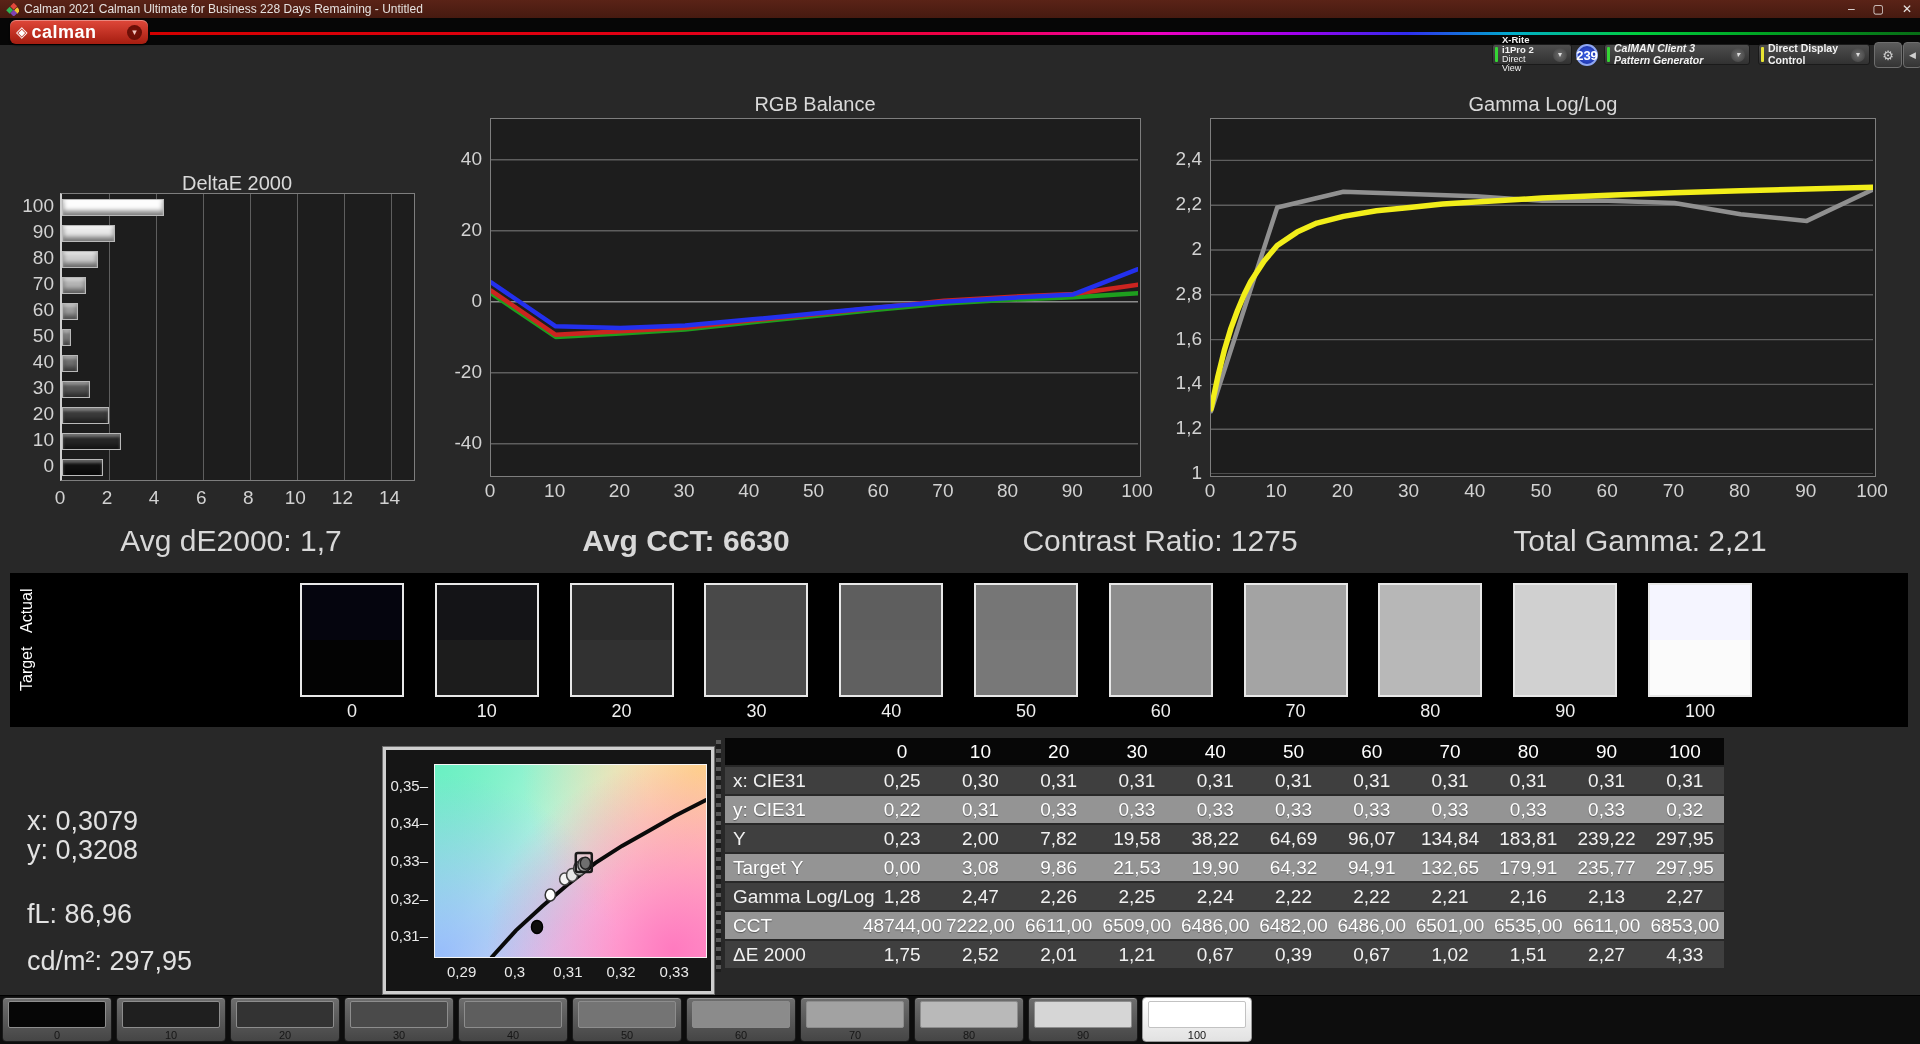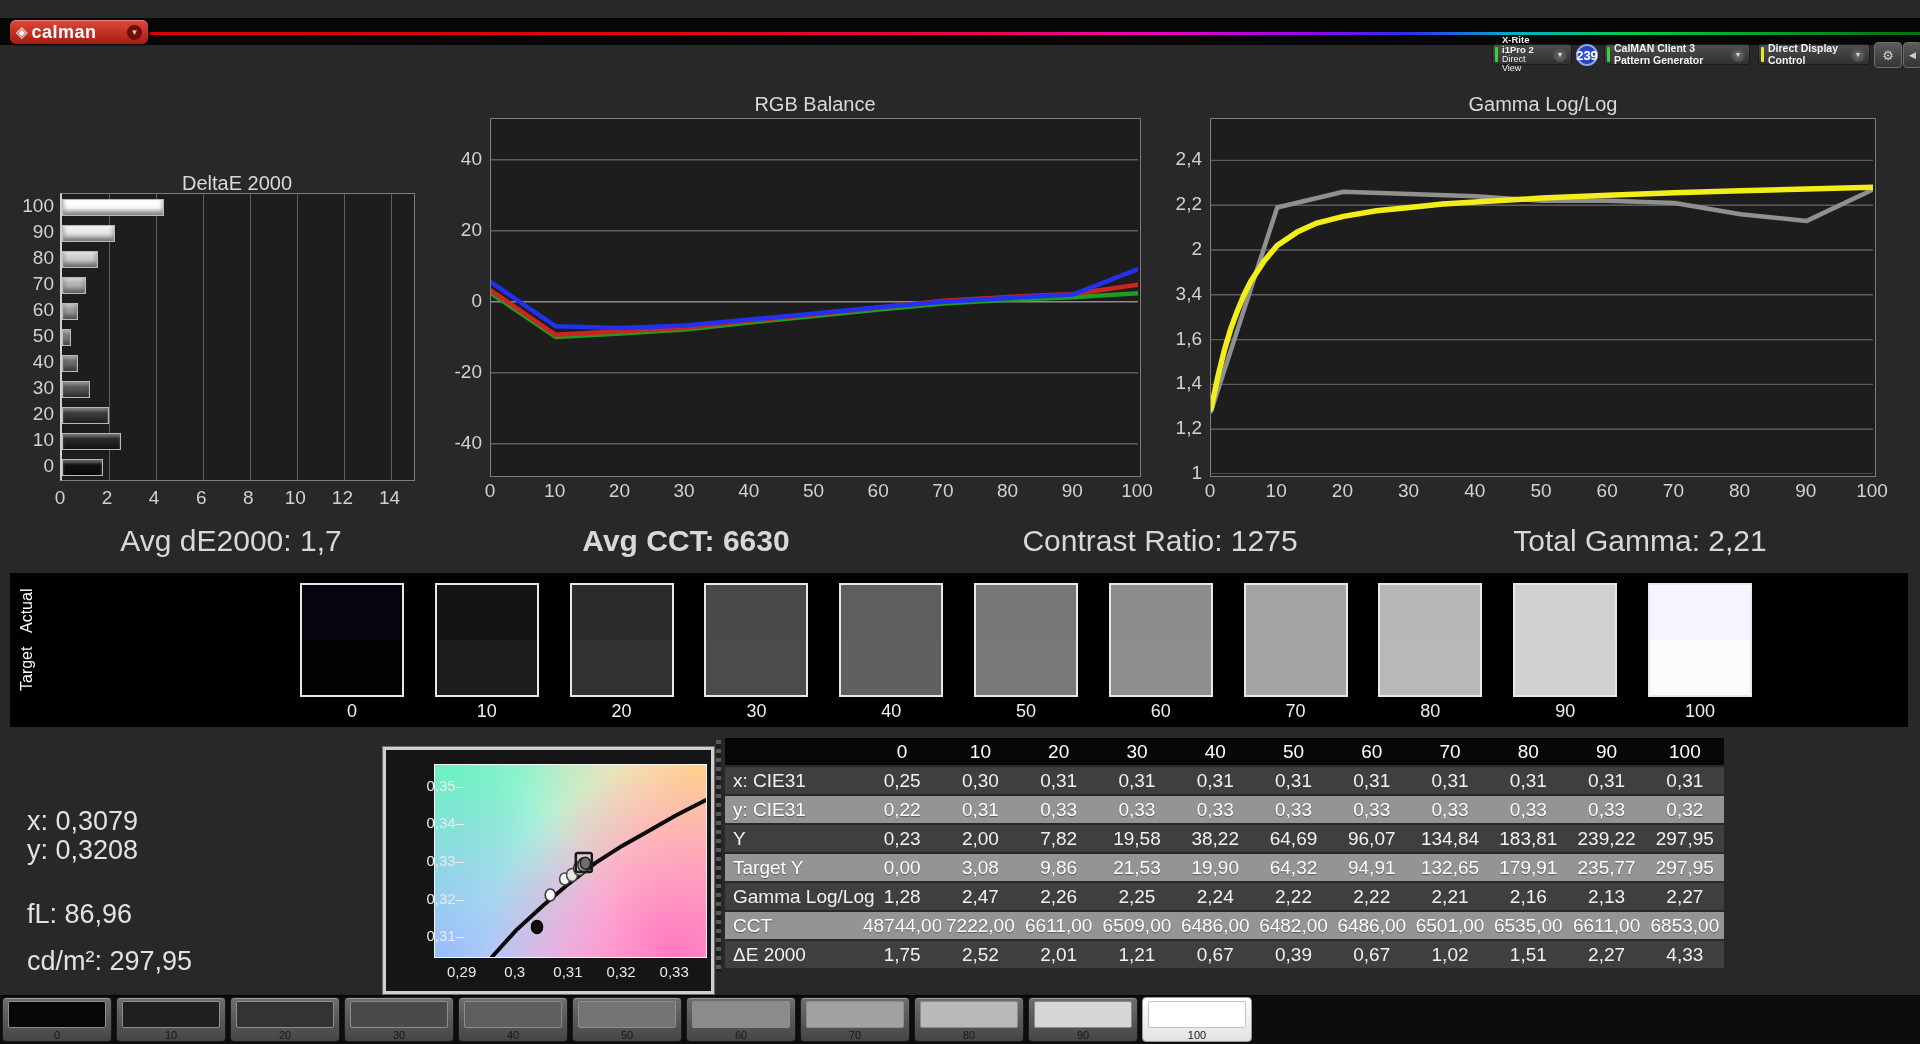--- a/index.html
+++ b/index.html
@@ -73,21 +73,21 @@
   
   .cie-frame{position:absolute;left:383px;top:747px;width:331px;height:247px;background:#151515;
      border:3px solid #cfcfcf;outline:1px solid #6e6e6e;box-sizing:border-box;}
   .cie-plot{position:absolute;left:48px;top:14px;width:273px;height:194px;border:1px solid #f5f5f5;box-sizing:border-box;
      background:
        radial-gradient(circle at 88% 96%,rgba(255,110,185,.85),rgba(255,110,185,0) 62%),
        radial-gradient(circle at 2% 98%,rgba(135,175,255,.8),rgba(135,175,255,0) 55%),
        radial-gradient(circle at 98% 2%,rgba(255,205,130,.9),rgba(255,205,130,0) 55%),
        radial-gradient(circle at 2% 2%,rgba(105,240,195,.95),rgba(105,240,195,0) 65%),
        linear-gradient(135deg,#9af0cc,#eafaf2 40%,#ffd7ec 75%,#ffb8da);}
-  .cie-ylab{position:absolute;color:#eaeaea;font-size:15px;width:40px;text-align:right;margin-left:36px;}
+  .cie-ylab{position:absolute;color:#eaeaea;font-size:15px;width:40px;text-align:right;}
   .cie-xlab{position:absolute;color:#eaeaea;font-size:15px;transform:translateX(-50%);top:213px;}
   
   .grip{position:absolute;left:716px;top:740px;width:5px;height:232px;
      background:repeating-linear-gradient(180deg,#5a5a5a 0 4px,#1d1d1d 4px 9px);}
   .gs-table{position:absolute;left:725px;top:738px;width:999px;}
   .trow{display:grid;grid-template-columns:138px repeat(11,1fr);height:27px;line-height:27px;margin-bottom:2px;}
   .trow.header{background:#070707;color:#fff;}
   .trow.dark{background:#3f3f3f;color:#f1f1f1;}
   .trow.light{background:#949494;color:#fff;text-shadow:0 1px 1px rgba(0,0,0,.4);}
   .trow .c{text-align:center;font-size:19px;overflow:hidden;}
@@ -100,41 +100,55 @@
   .patch-btn .pswatch{height:25px;margin:3px 5px 0;border:1px solid #8d8d8d;border-radius:2px;}
   .patch-btn .plab{text-align:center;font-size:11px;color:#161616;margin-top:1px;}
   .patch-btn.selected{background:linear-gradient(#ffffff,#e2e2e2);box-shadow:inset 0 1px 0 #fff;border-color:#9a9a9a;}
   .patch-btn.selected .pswatch{border-color:#c2c2c2;}
 </style>
 </head>
 <body>
 
 <div class="app">
 
+  <div class="titlebar">
+    <svg class="appicon" viewBox="0 0 16 16">
+      <rect x="6.5" y="1" width="6" height="6" fill="#e4483c" transform="rotate(45 9.5 4)"></rect>
+      <rect x="1.5" y="6" width="6" height="6" fill="#2fb457" transform="rotate(45 4.5 9)"></rect>
+      <rect x="11" y="6.5" width="5.5" height="5.5" fill="#f2c430" transform="rotate(45 13.75 9.25)"></rect>
+      <rect x="6.5" y="9.5" width="6" height="6" fill="#7e44b4" transform="rotate(45 9.5 12.5)"></rect>
+    </svg>
+    <span>Calman 2021 Calman Ultimate for Business 228 Days Remaining  - Untitled</span>
+    <div class="win-btns">
+      <span>–</span>
+      <span>▢</span>
+      <span>✕</span>
+    </div>
+  </div>
 
   <div class="logorow">
     <div class="rainbow"></div>
     <div class="calman-btn">
       <span class="diamond">◈</span>
       <span class="brand">calman</span>
       <span class="dd">▾</span>
     </div>
   </div>
 
 
   <div class="devbox" style="left:1492px;width:80px;">
     <div class="bar" id="meter-accent" style="background: rgb(53, 212, 53);"></div>
     <div class="txt">
       <div class="t1">X-Rite i1Pro 2</div>
       <div class="t2">Direct View</div>
     </div>
     <span class="dd">▾</span>
   </div>
   <div class="badge">239</div>
-  <div class="devbox" style="left:1604px;width:146px;">
+  <div class="devbox" style="left:1604px;width:146px;font-style:italic;">
     <div class="bar" id="source-accent" style="background: rgb(53, 212, 53);"></div>
     <div class="txt">
         <div class="single">CalMAN Client 3 Pattern Generator</div>
       </div>
     <span class="dd">▾</span>
   </div>
   <div class="devbox" style="left:1758px;width:112px;">
     <div class="bar" id="display-accent" style="background: rgb(232, 228, 50);"></div>
     <div class="txt">
         <div class="single">Direct Display Control</div>
@@ -236,21 +250,21 @@
         <line x1="0" x2="662" y1="265.4" y2="265.4" stroke="#5e5e5e" stroke-width="1.4"></line>
         <line x1="0" x2="662" y1="310.2" y2="310.2" stroke="#5e5e5e" stroke-width="1.4"></line>
         <line x1="0" x2="662" y1="355.0" y2="355.0" stroke="#5e5e5e" stroke-width="1.4"></line>
         <path d="M0.0 292.3 L66.2 88.5 L132.4 72.8 L198.6 75.0 L264.8 77.3 L331.0 81.8 L397.2 81.8 L463.4 84.0 L529.6 95.2 L595.8 101.9 L662.0 70.6" fill="none" stroke="#909090" stroke-width="4.5" stroke-linejoin="round" stroke-linecap="round"></path>
         <path d="M0.0 290.0 L6.6 258.7 L13.2 231.8 L19.9 209.4 L26.5 191.5 L33.1 175.8 L39.7 162.4 L53.0 142.2 L66.2 126.5 L86.1 113.1 L105.9 104.1 L132.4 97.4 L165.5 91.8 L198.6 88.5 L231.7 85.1 L264.8 82.9 L331.0 79.1 L397.2 76.2 L463.4 73.7 L529.6 71.7 L595.8 69.9 L662.0 68.3" fill="none" stroke="#f2ee1a" stroke-width="5.5" stroke-linejoin="round" stroke-linecap="round"></path>
       </svg></div>
   <div id="gamma-ylabels">
       <div class="ylab" style="left: 1156px; top: 148.435px;">2,4</div>
       <div class="ylab" style="left: 1156px; top: 193.23px;">2,2</div>
       <div class="ylab" style="left: 1156px; top: 238.025px;">2</div>
-      <div class="ylab" style="left: 1156px; top: 282.82px;">3,4</div>
+      <div class="ylab" style="left: 1156px; top: 282.82px;">2,8</div>
       <div class="ylab" style="left: 1156px; top: 327.615px;">1,6</div>
       <div class="ylab" style="left: 1156px; top: 372.41px;">1,4</div>
       <div class="ylab" style="left: 1156px; top: 417.205px;">1,2</div>
       <div class="ylab" style="left: 1156px; top: 462px;">1</div>
     </div>
   <div id="gamma-xlabels">
       <div class="xlab" style="left: 1210px; top: 480px;">0</div>
       <div class="xlab" style="left: 1276.2px; top: 480px;">10</div>
       <div class="xlab" style="left: 1342.4px; top: 480px;">20</div>
       <div class="xlab" style="left: 1408.6px; top: 480px;">30</div>

